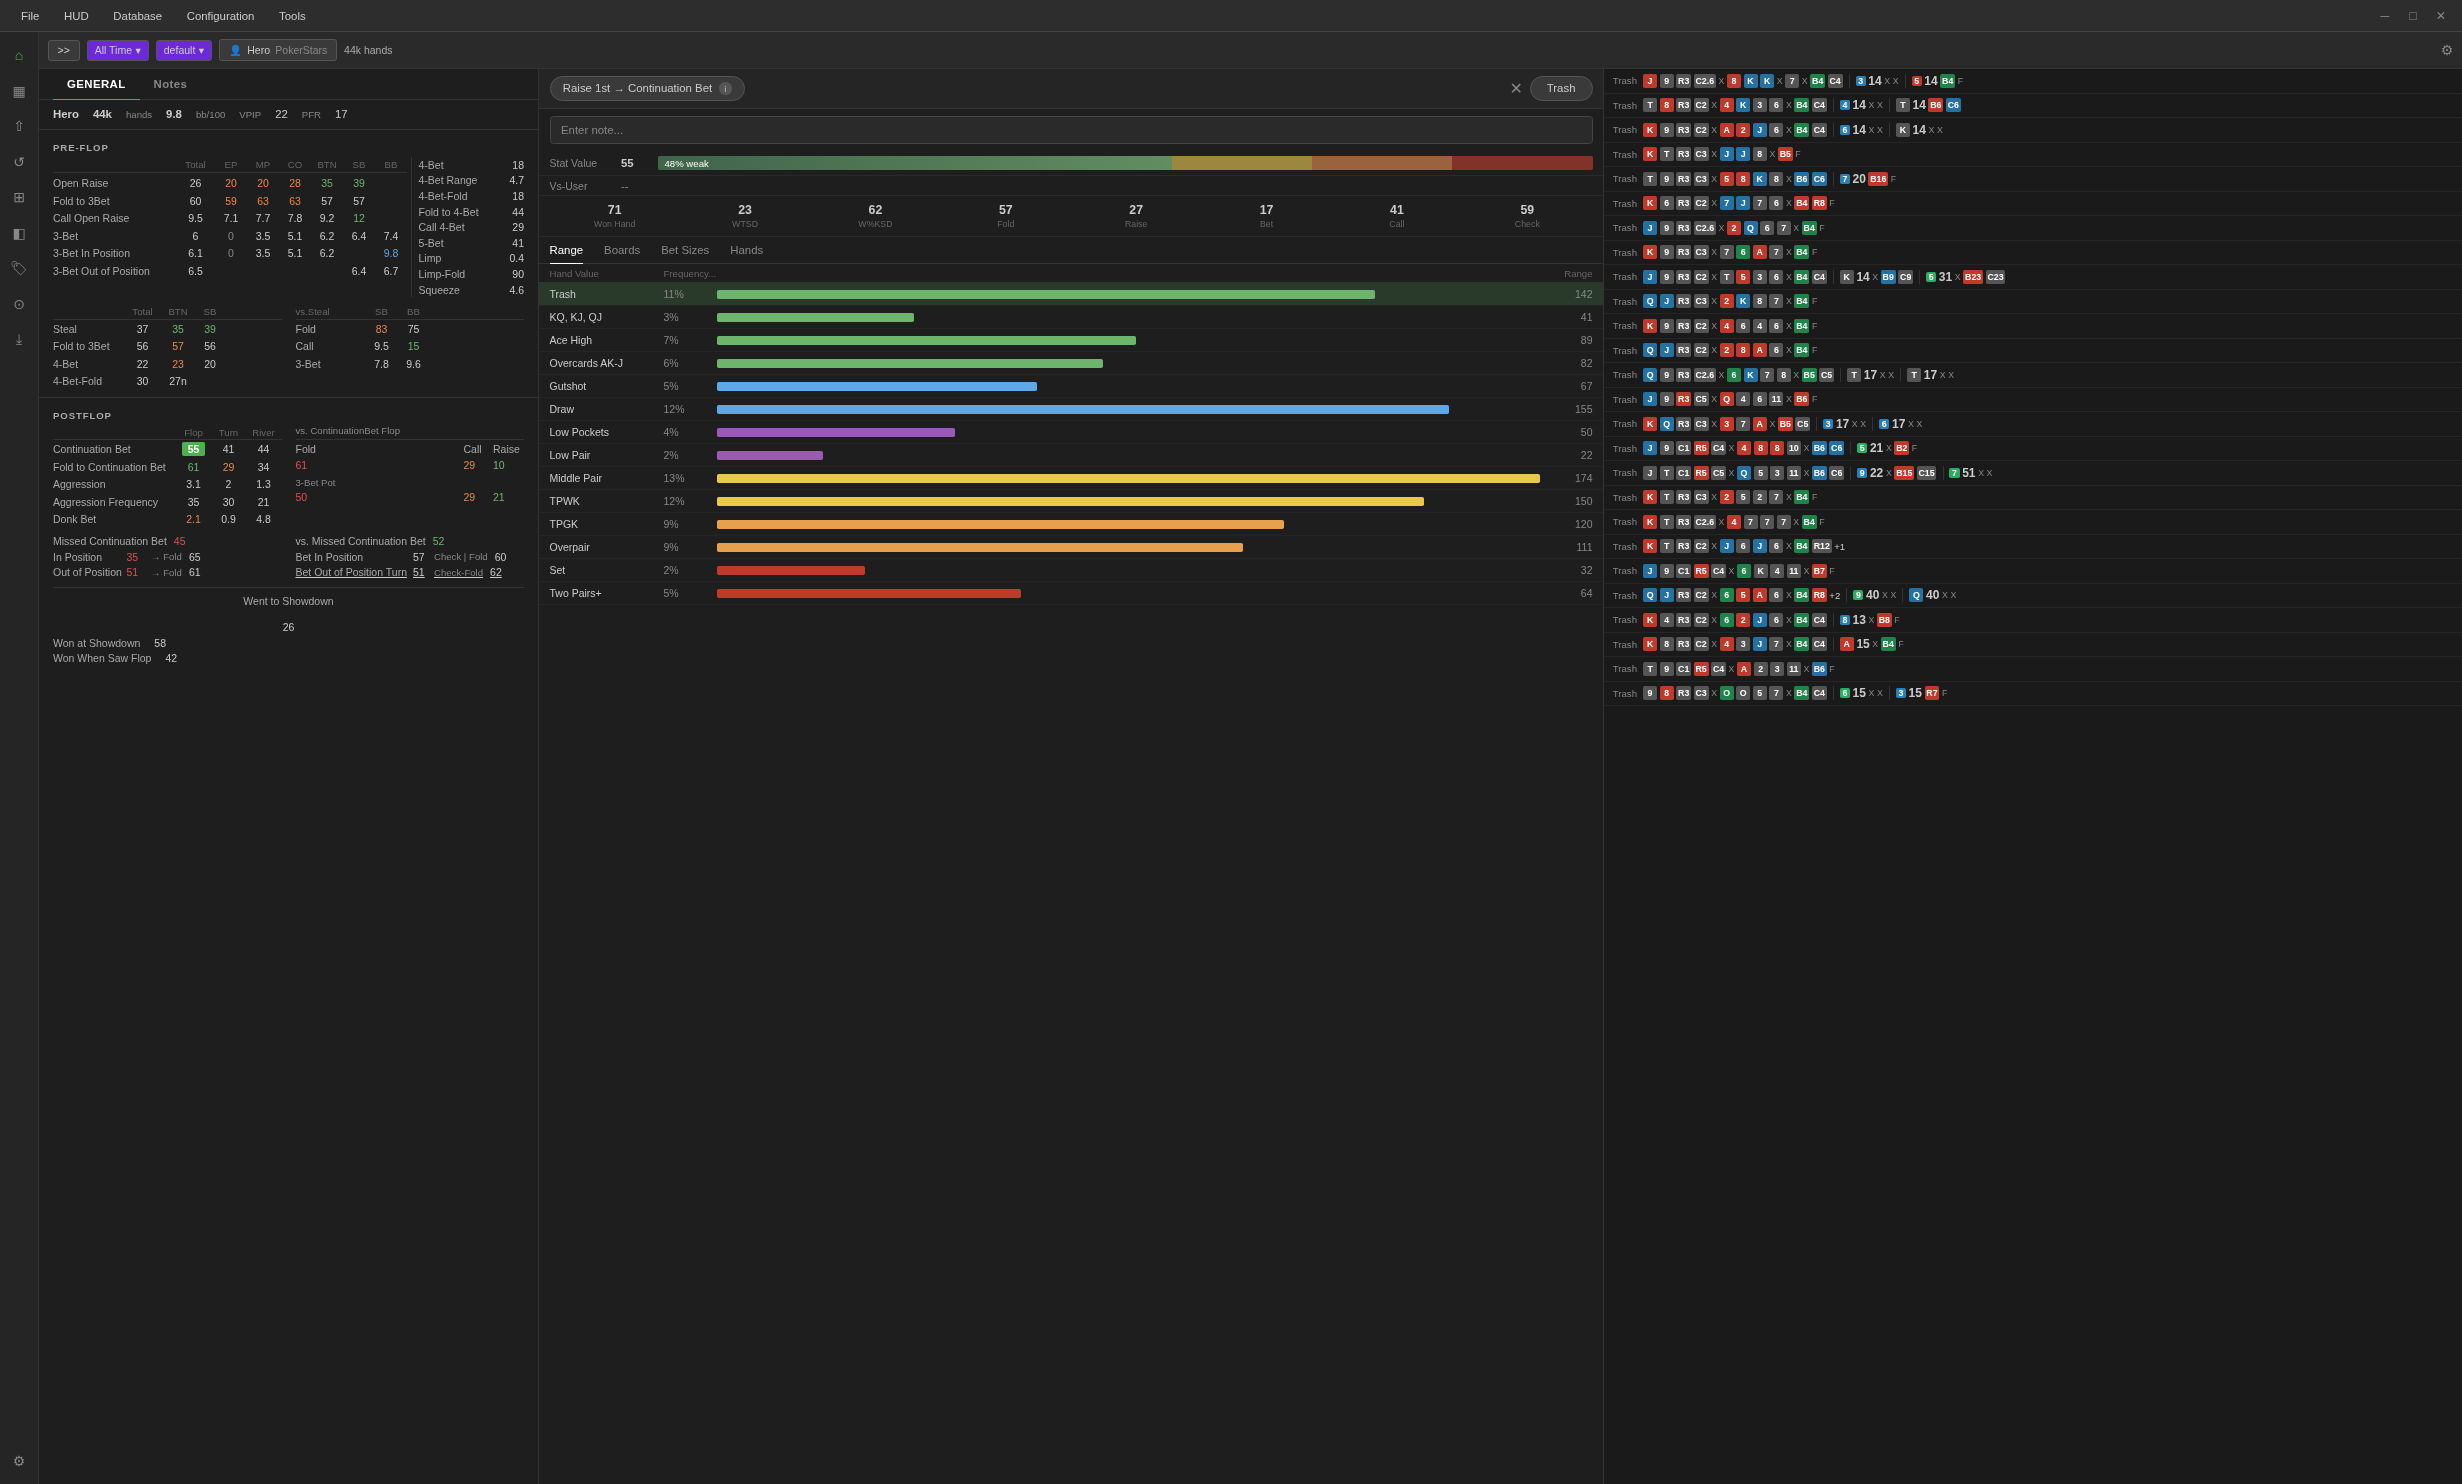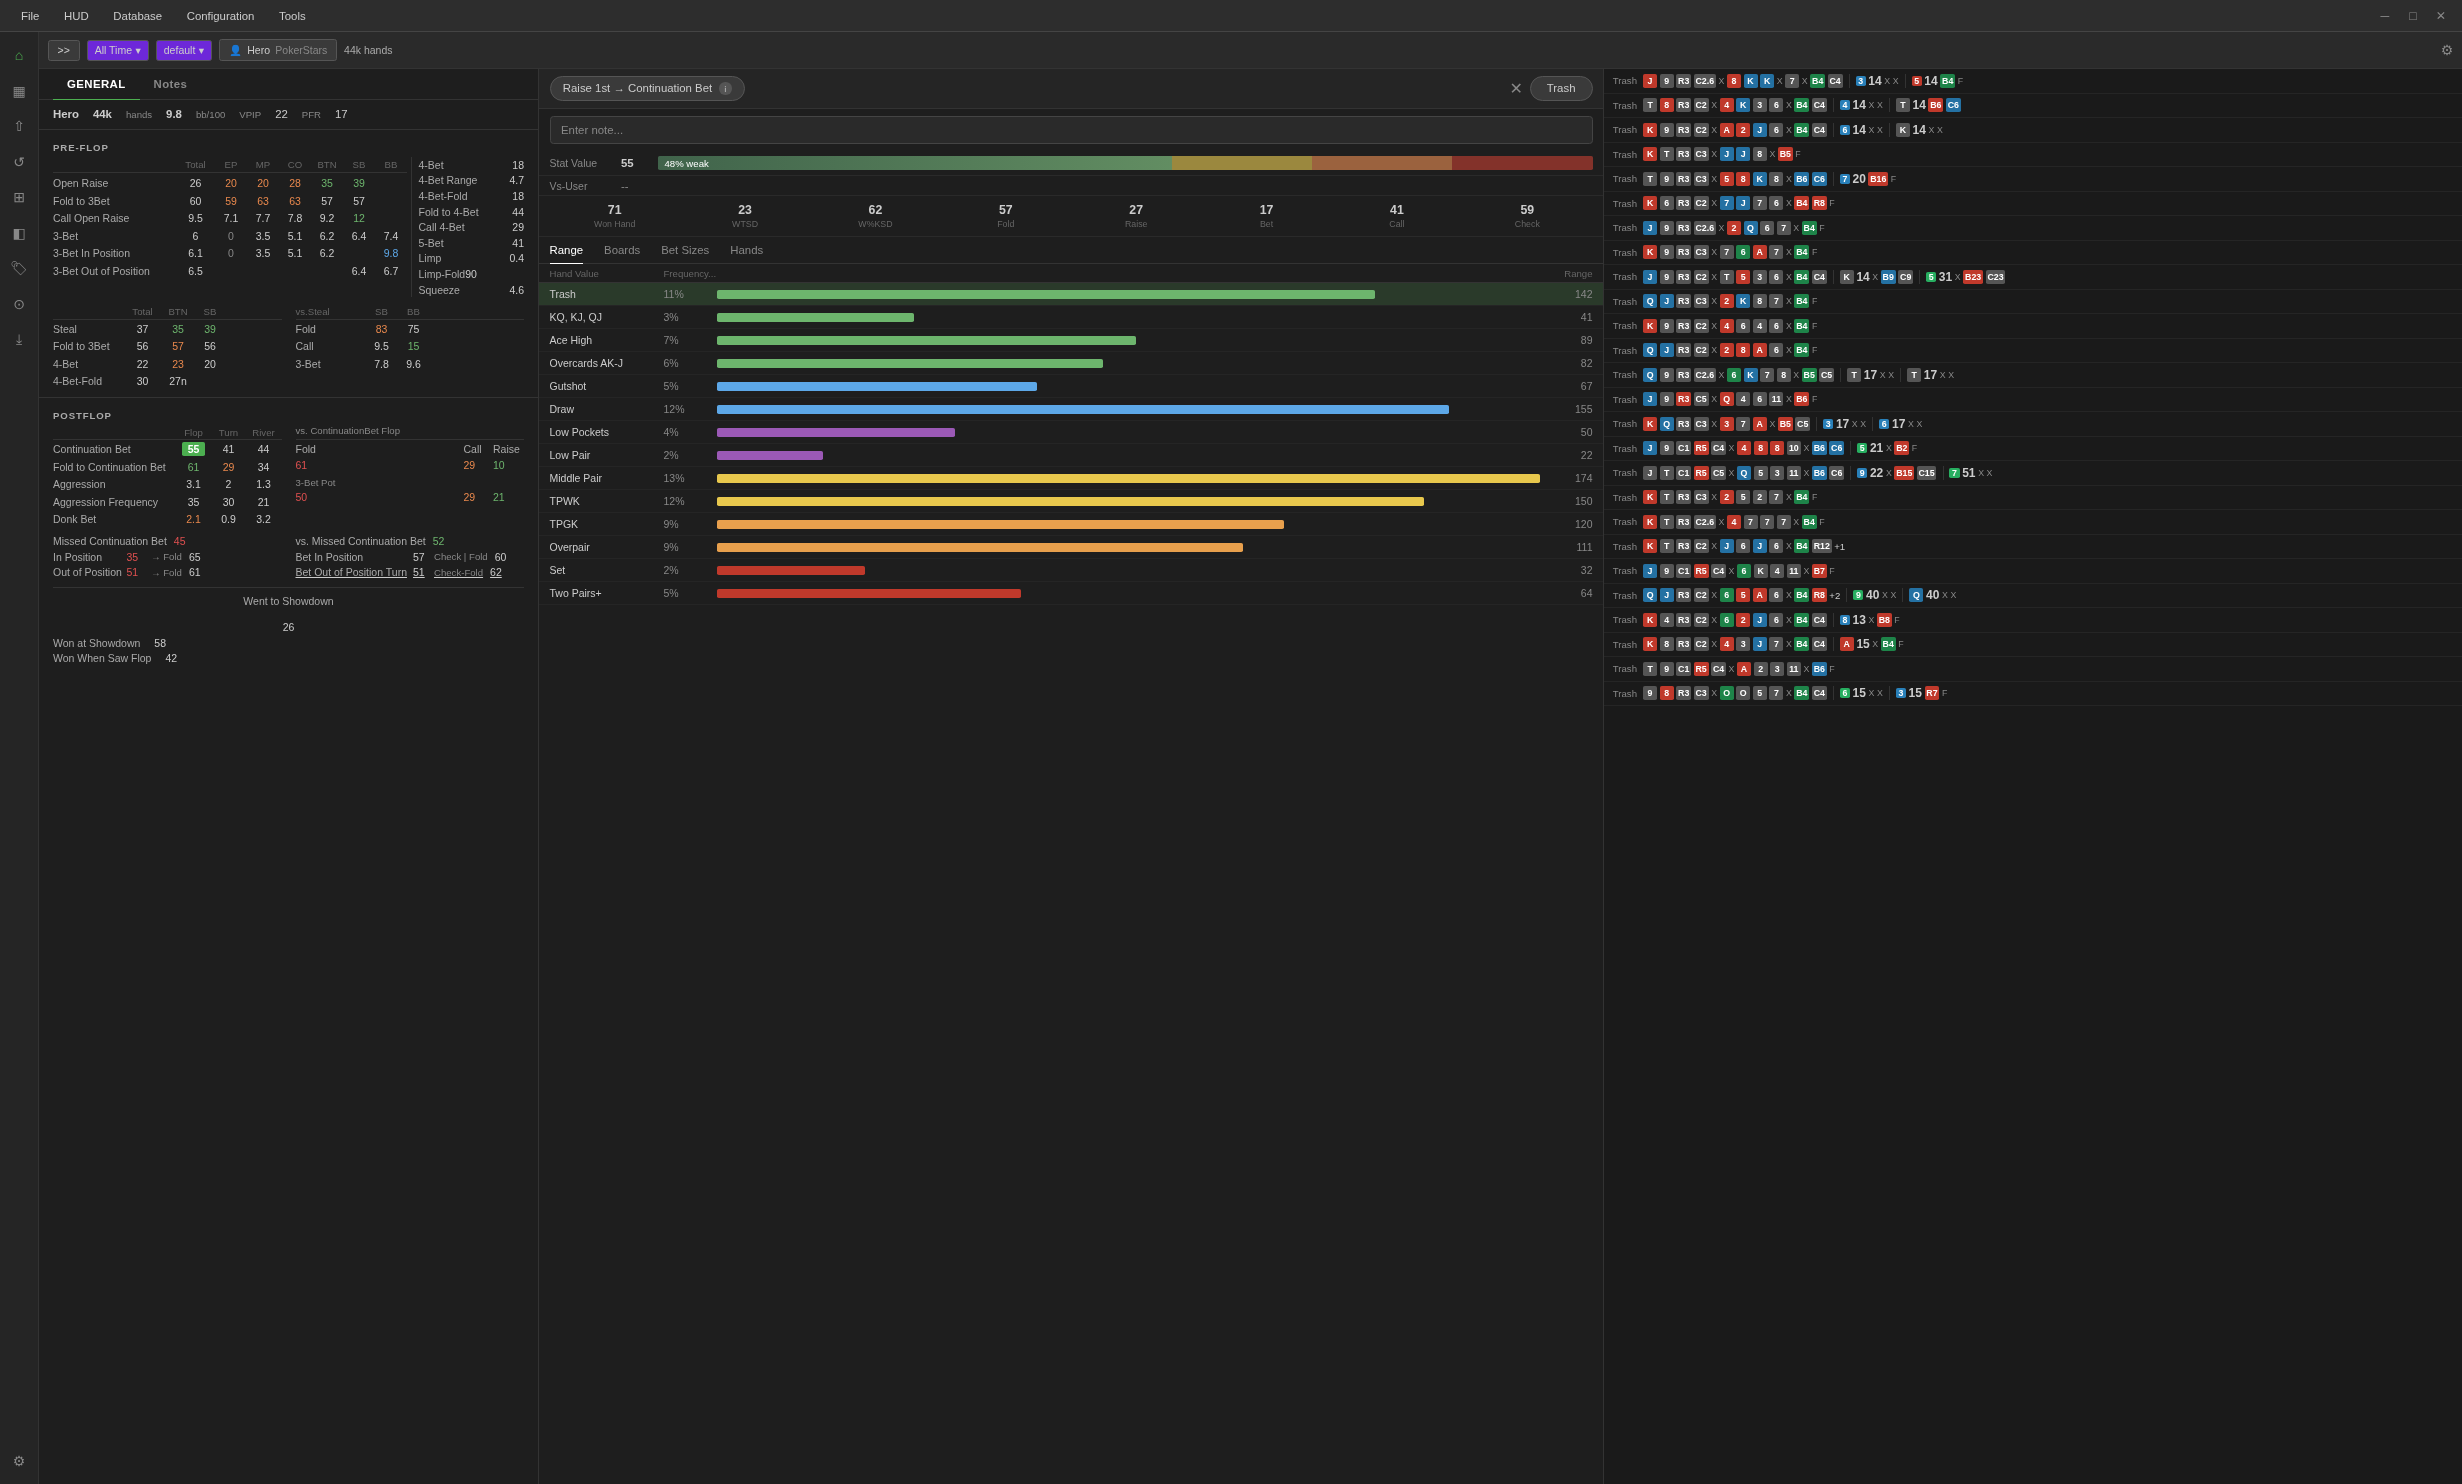--- a/index.html
+++ b/index.html
@@ -607,21 +607,21 @@
               <span style="color:#ccc;font-size:10.5px;">29</span>
             </div>
             <div style="display:flex;justify-content:space-between;padding:1.8px 0;">
               <span style="color:#aaa;font-size:10.5px;">5-Bet</span>
               <span style="color:#ccc;font-size:10.5px;">41</span>
             </div>
             <div style="display:flex;justify-content:space-between;padding:1.8px 0;">
               <span style="color:#aaa;font-size:10.5px;">Limp</span>
               <span style="color:#ccc;font-size:10.5px;">0.4</span>
             </div>
-            <div style="display:flex;padding:1.8px 0;">
+            <div style="display:flex;justify-content:space-between;padding:1.8px 0;">
               <span style="color:#aaa;font-size:10.5px;">Limp-Fold</span>
               <span style="color:#ccc;font-size:10.5px;">90</span>
             </div>
             <div style="display:flex;justify-content:space-between;padding:1.8px 0;">
               <span style="color:#aaa;font-size:10.5px;">Squeeze</span>
               <span style="color:#ccc;font-size:10.5px;">4.6</span>
             </div>
           </div>
         </div>
 
@@ -714,21 +714,21 @@
             <div class="stats-row">
               <span class="stat-name">Aggression Frequency</span>
               <span class="stat-col normal" style="flex:0 0 35px;">35</span>
               <span class="stat-col normal" style="flex:0 0 35px;">30</span>
               <span class="stat-col normal" style="flex:0 0 35px;">21</span>
             </div>
             <div class="stats-row">
               <span class="stat-name">Donk Bet</span>
               <span class="stat-col orange" style="flex:0 0 35px;">2.1</span>
               <span class="stat-col normal" style="flex:0 0 35px;">0.9</span>
-              <span class="stat-col normal" style="flex:0 0 35px;">3.2</span>
+              <span class="stat-col normal" style="flex:0 0 35px;">4.8</span>
             </div>
           </div>
 
           <div style="flex:1;">
             <div style="font-size:9.6px;color:#888;padding-bottom:3.5px;border-bottom:0.9px solid #333;">vs. ContinuationBet Flop</div>
             <div style="display:flex;gap:3.5px;align-items:center;padding:2.6px 0;">
               <span style="color:#aaa;font-size:10.5px;flex:1;">Fold</span>
               <span style="color:#aaa;font-size:10.5px;flex:0 0 26px;">Call</span>
               <span style="color:#aaa;font-size:10.5px;flex:0 0 31px;">Raise</span>
             </div>

